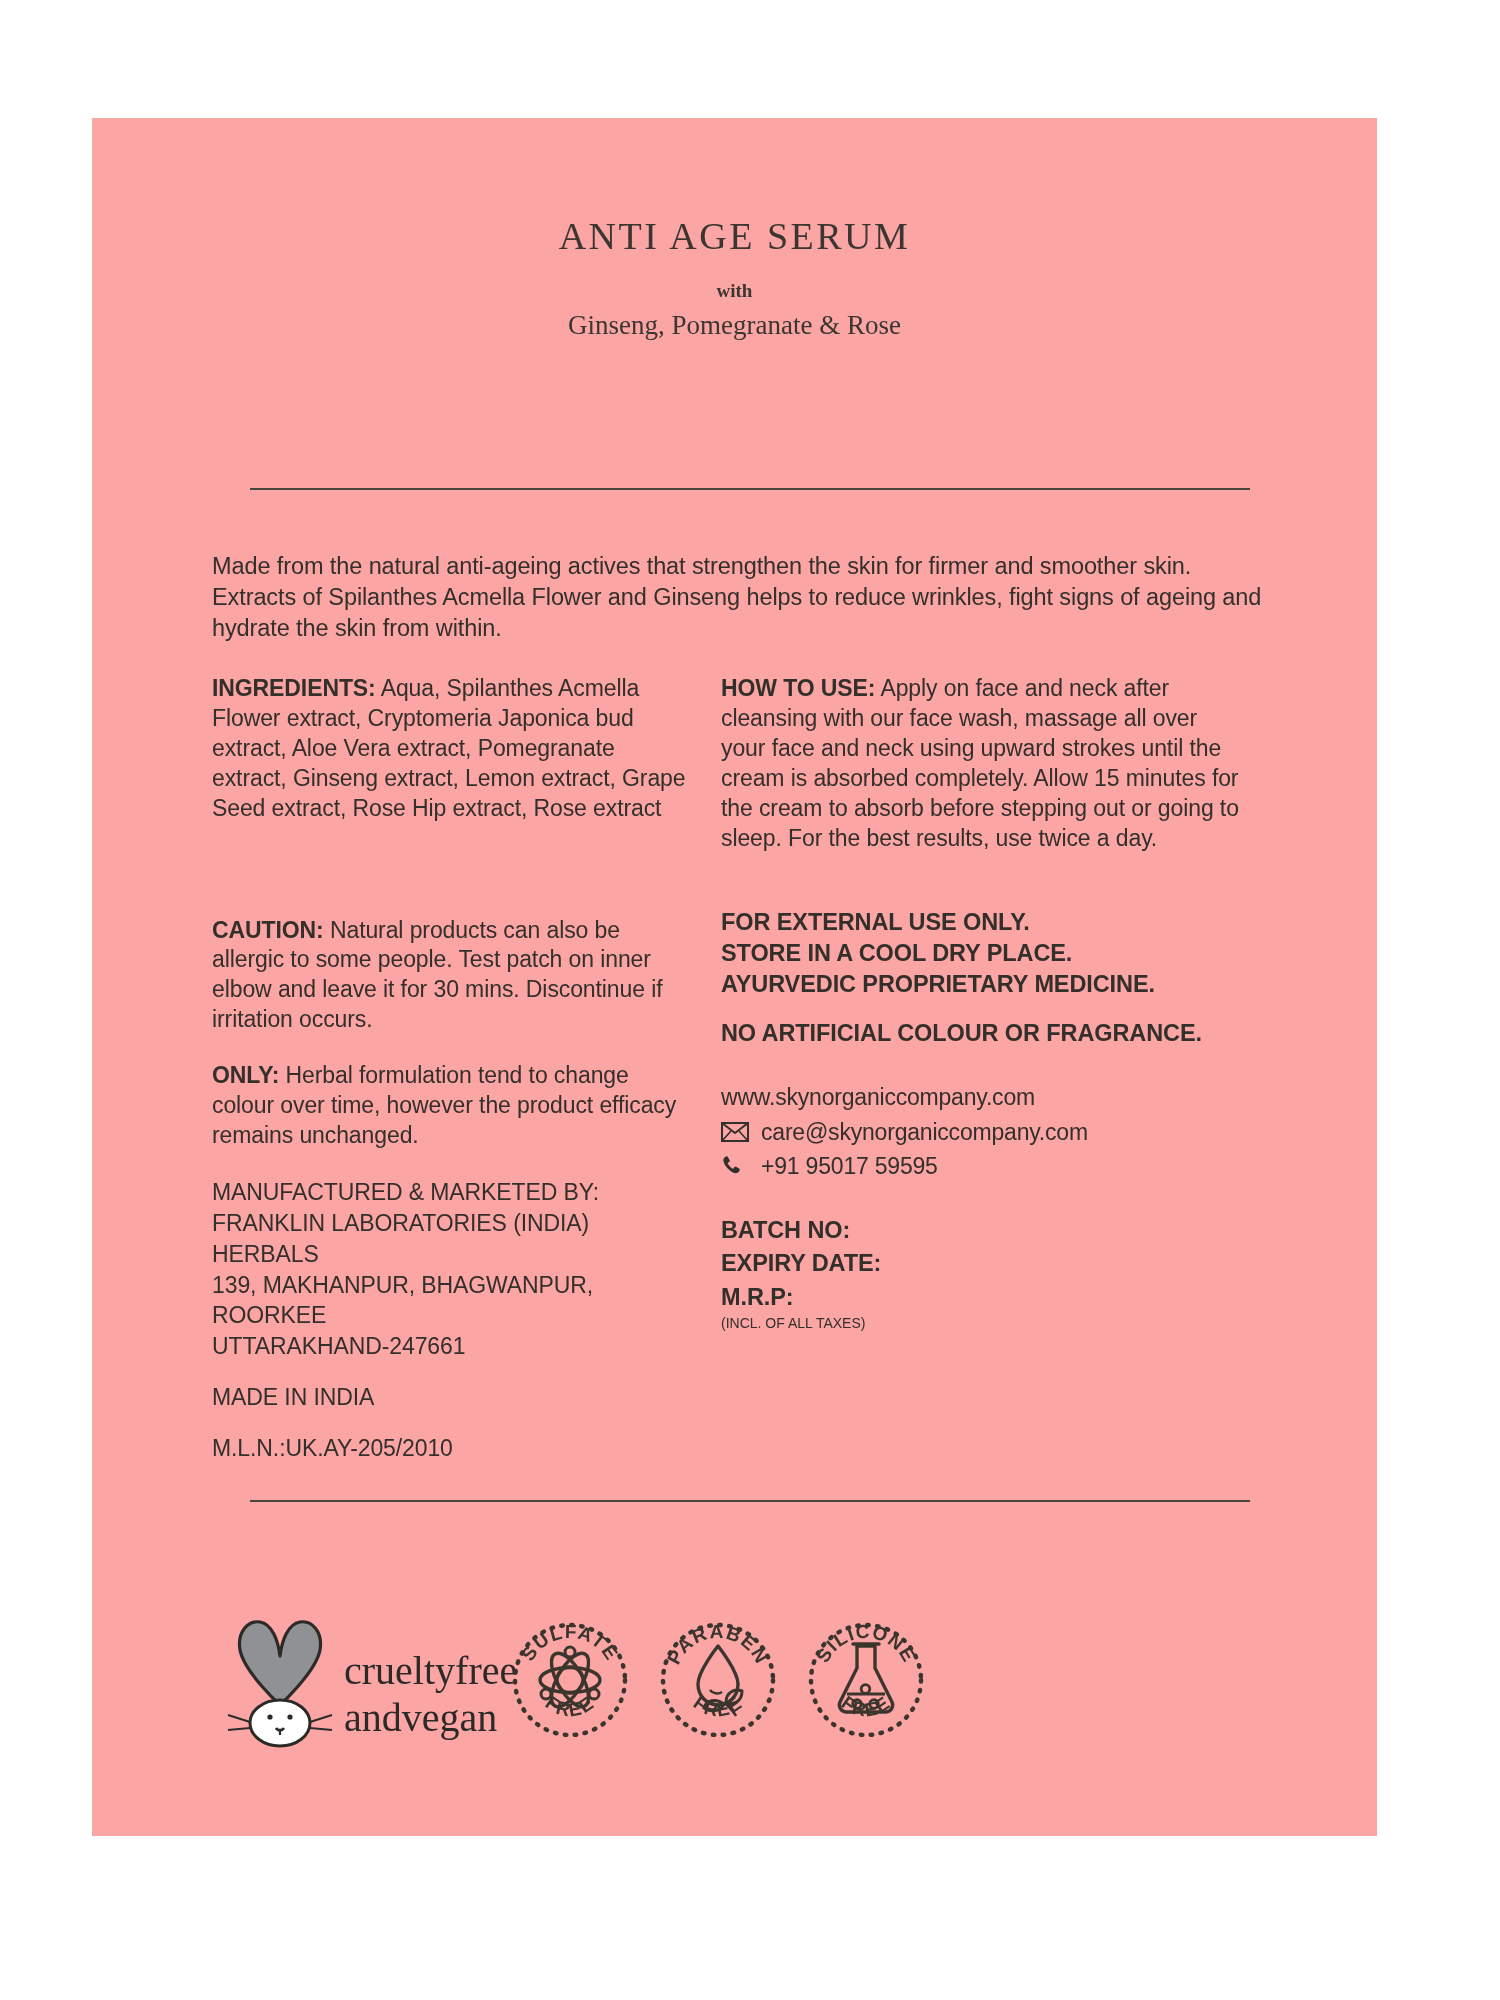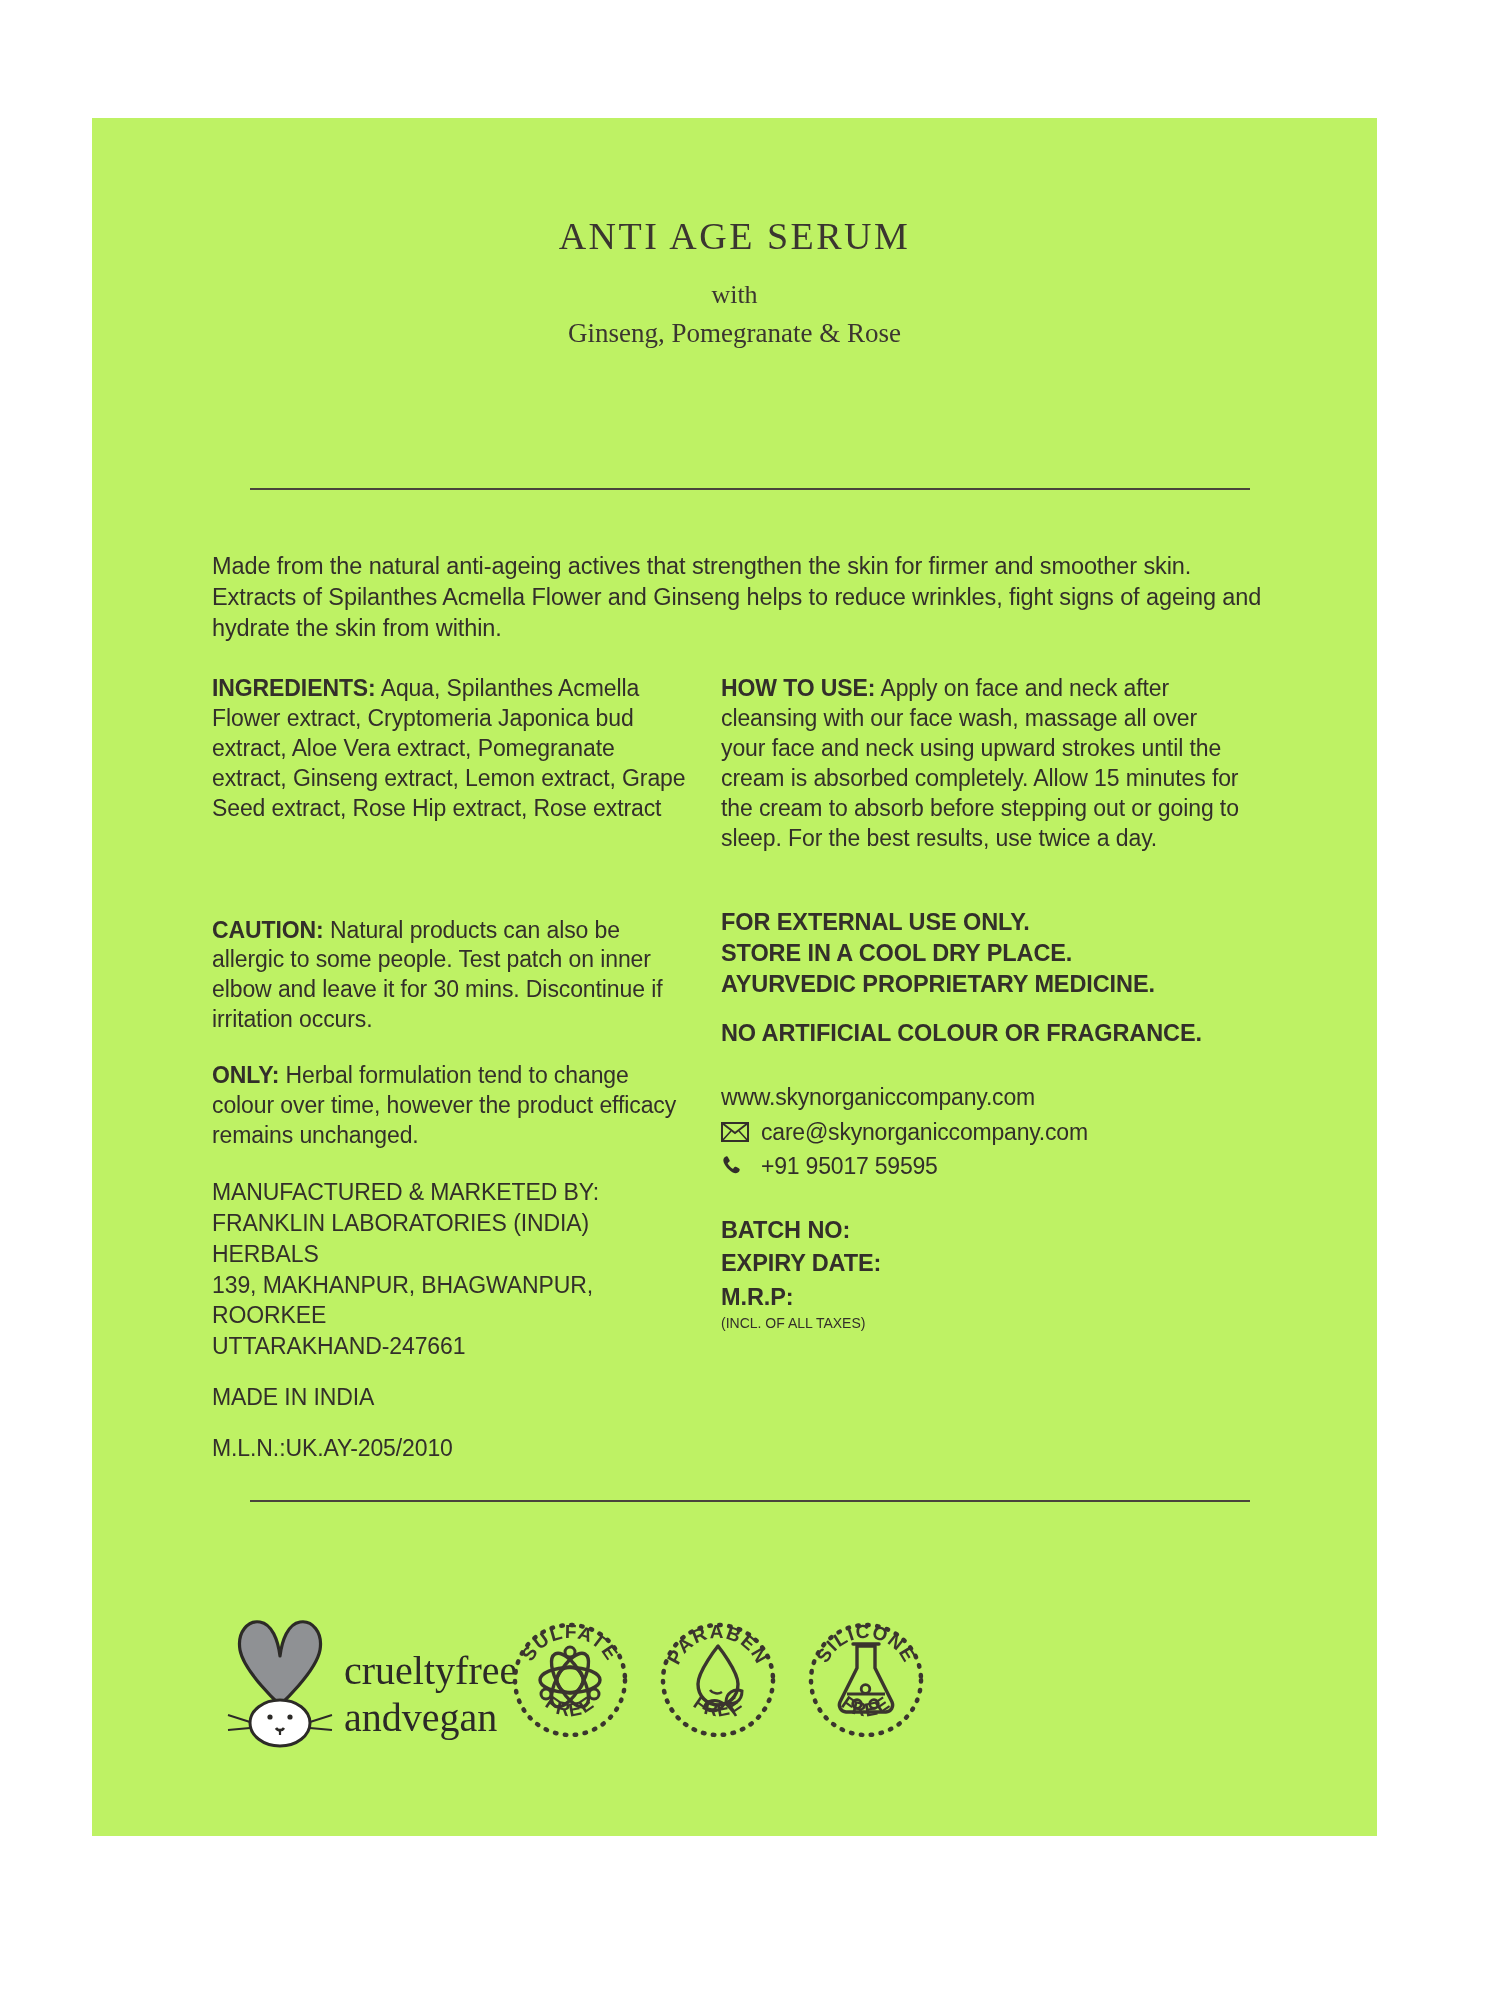--- a/index.html
+++ b/index.html
@@ -15,43 +15,43 @@
     font-family: "Liberation Sans", sans-serif;
     -webkit-font-smoothing: antialiased;
   }
 
   #label-card {
     position: absolute;
     left: 92px;
     top: 118px;
     width: 1285px;
     height: 1718px;
-    background: #bef264;
+    background: #fca5a5;
     box-sizing: border-box;
   }
 
   
   .header {
     text-align: center;
     padding-top: 96px;
   }
   .product-title {
     font-family: "Liberation Serif", "DejaVu Serif", serif;
     font-size: 38px;
     letter-spacing: 2.5px;
     color: #3b3630;
     margin: 0;
     font-weight: 400;
   }
   .with-word {
     font-family: "Liberation Serif", "DejaVu Serif", serif;
-    font-size: 26px;
+    font-size: 19px;
     color: #3b3630;
     margin: 22px 0 0 0;
-    font-weight: 400;
+    font-weight: 700;
   }
   .botanicals {
     font-family: "Liberation Serif", "DejaVu Serif", serif;
     font-size: 27px;
     color: #3b3630;
     margin: 8px 0 0 0;
     font-weight: 400;
   }
 
   

